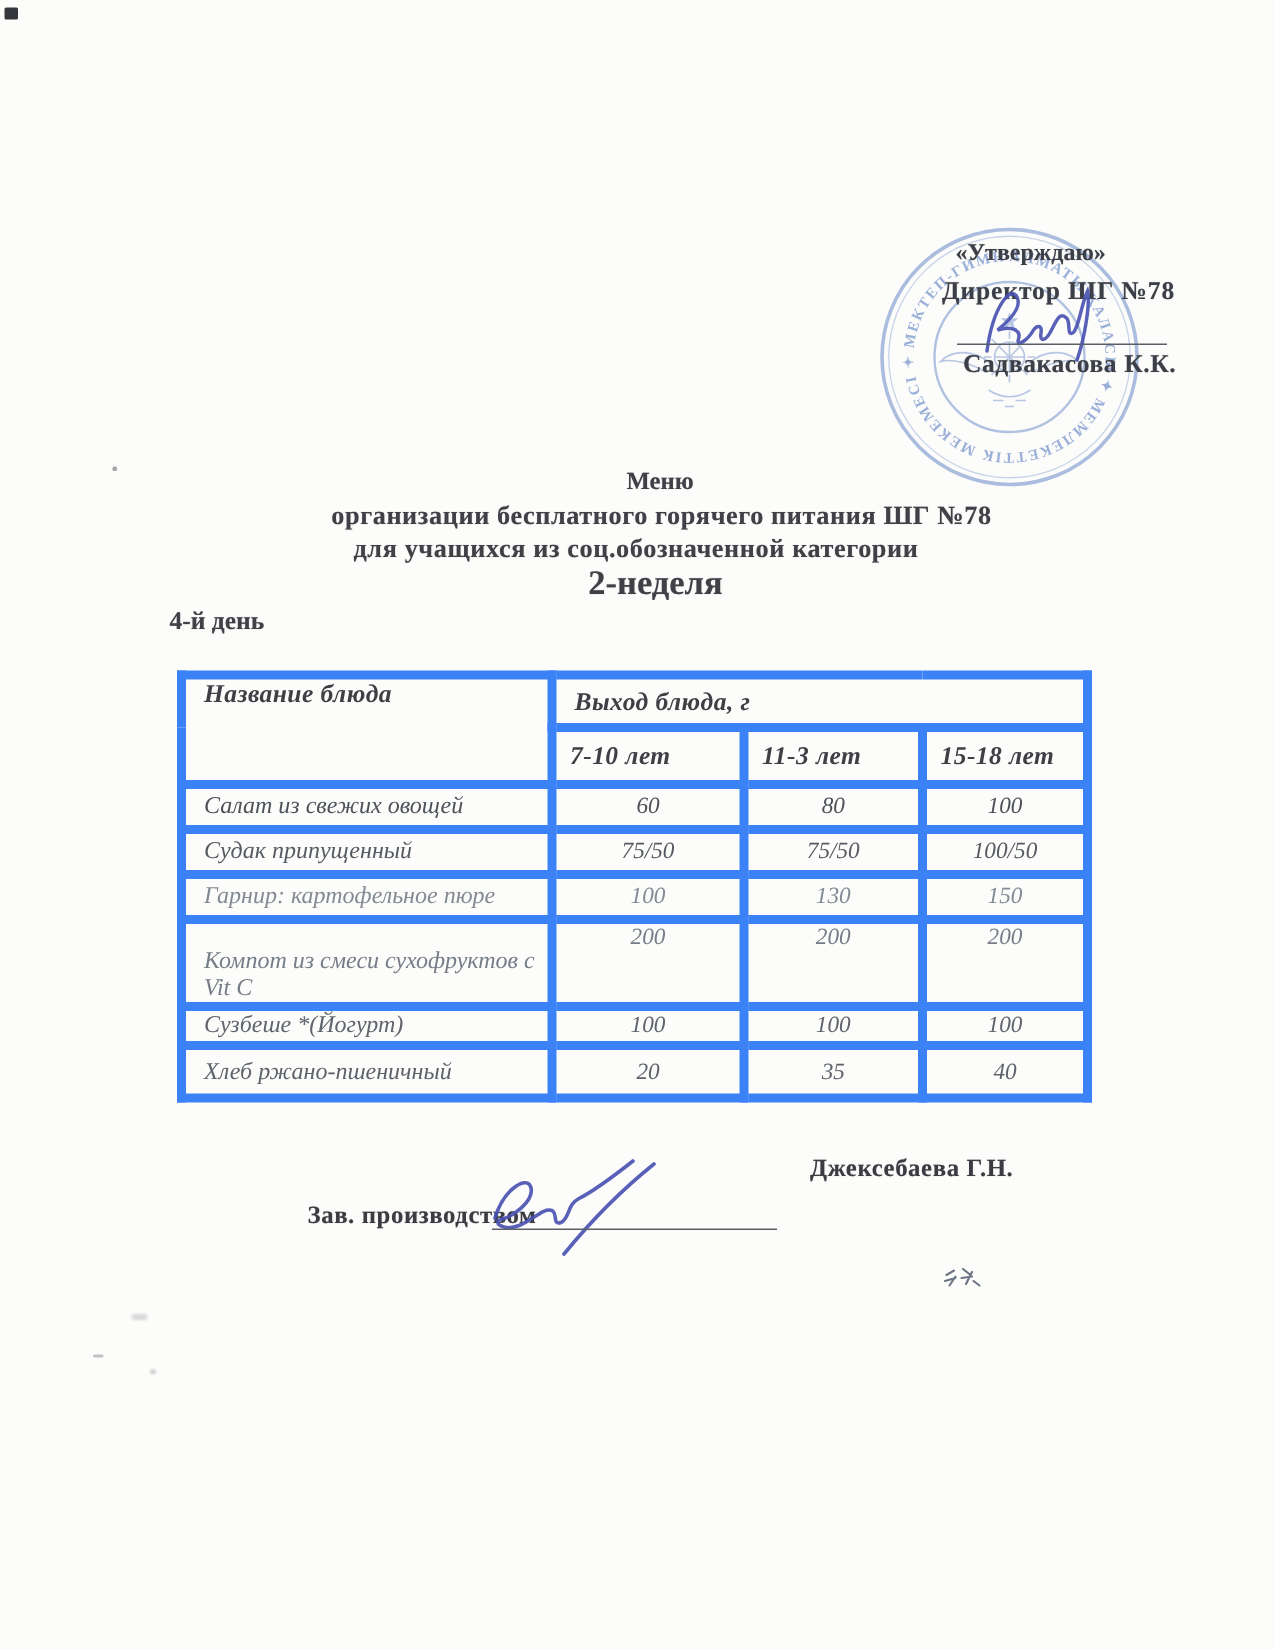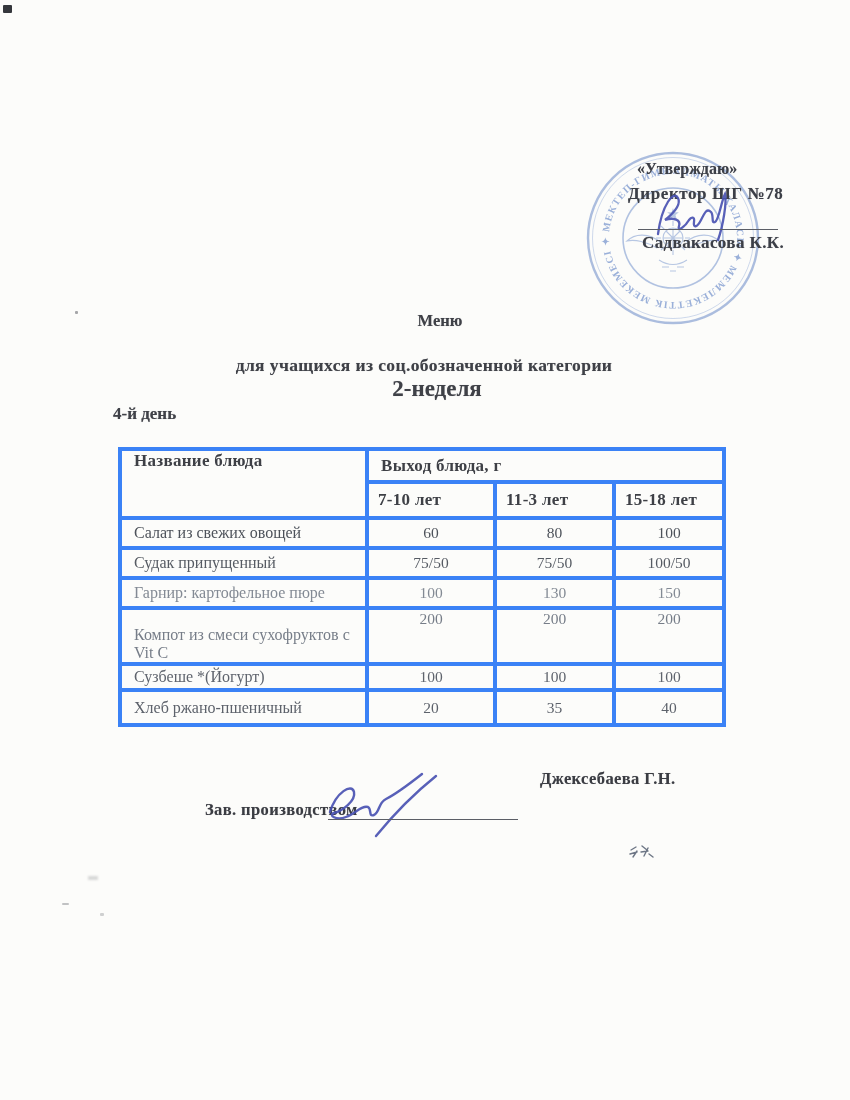--- a/index.html
+++ b/index.html
@@ -28,23 +28,24 @@
   
   table.menu{
     position:absolute;left:118px;top:447px;width:604px;
     border-collapse:collapse;table-layout:fixed;
   }
   table.menu col:nth-child(1){width:247px;}
   table.menu col:nth-child(2){width:128px;}
   table.menu col:nth-child(3){width:119px;}
   table.menu col:nth-child(4){width:110px;}
   table.menu th,table.menu td{
-    border:4px solid #3b82f6;
+    border:6px solid #3b82f6;
     font-weight:normal;text-align:left;
     padding:0 4px 0 12px;
+    font-style:italic;
   }
   table.menu thead th{font-weight:bold;font-size:17px;color:#3e4046;letter-spacing:0.3px;}
   th.name-h{vertical-align:top;padding-top:4px;height:29px;}
   th.group-h{padding-left:43px;vertical-align:middle;height:29px;}
   tr.ages th{height:32px;padding-left:9px;vertical-align:middle;}
   table.menu tbody td{font-size:16px;vertical-align:middle;}
   table.menu tbody td.num{text-align:center;padding:0;font-size:15.5px;}
   tbody tr:nth-child(1){height:30px;} tbody tr:nth-child(1) td{color:#4d525a;}
   tbody tr:nth-child(2){height:30px;} tbody tr:nth-child(2) td{color:#565b63;}
   tbody tr:nth-child(3){height:30px;} tbody tr:nth-child(3) td{color:#838a94;}
@@ -100,20 +101,21 @@
 
   <div class="abs ap-quote soft">«Утверждаю»</div>
   <div class="abs ap-role soft">Директор ШГ №78</div>
   <svg class="abs sig-top" viewBox="0 0 92 64">
     <path d="M8,48 C12,18 24,4 28,12 C32,20 20,30 15,34 C24,31 31,34 29,40 C27,46 35,41 39,34 C41,31 45,30 44,36 C43,42 47,42 51,34 C55,26 57,22 61,26 C64,29 61,38 65,36 C69,34 71,16 75,8 C77,16 73,40 68,54" fill="none" stroke="#4a53b2" stroke-width="2.3" stroke-linecap="round" opacity="0.92"></path>
   </svg>
   <div class="abs ap-line"></div>
   <div class="abs ap-name soft">Садвакасова К.К.</div>
 
   <div class="abs t-menu soft">Меню</div>
+  <div class="abs t-line2 soft">организации бесплатного горячего питания ШГ №78</div>
   <div class="abs t-line3 soft">для учащихся из соц.обозначенной категории</div>
   <div class="abs t-week soft">2-неделя</div>
   <div class="abs t-day soft">4-й день</div>
 
   <table class="menu">
     <colgroup>
         <col>
         <col>
         <col>
         <col>

